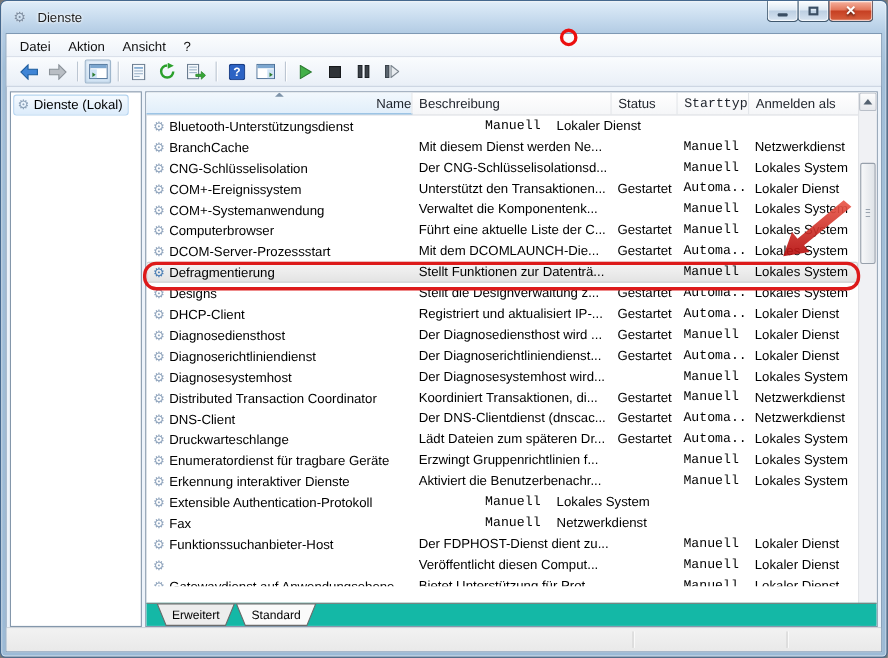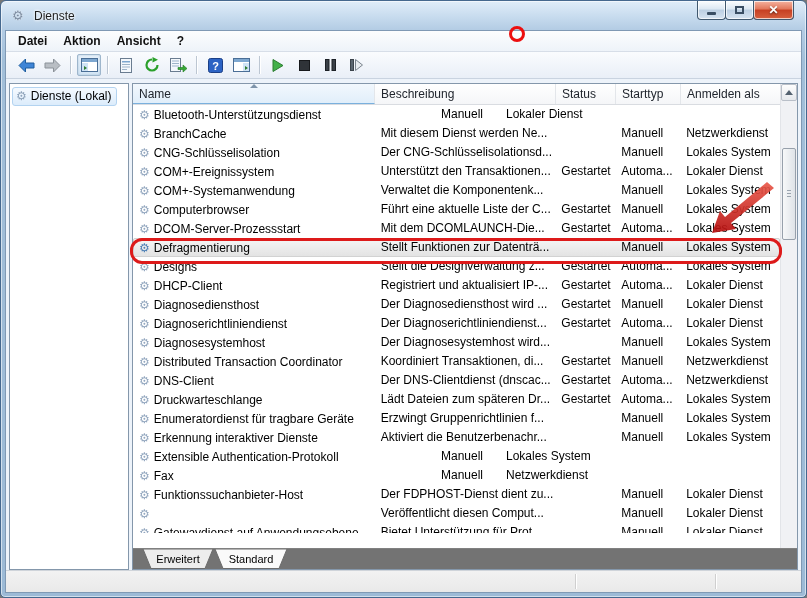--- a/index.html
+++ b/index.html
@@ -25,21 +25,21 @@
     background:linear-gradient(180deg,#f5b3a0,#e2765a 45%,#c63f22 50%,#e0795377);
     background-color:#cf4a2d; }
   .glyph-min { width:9px; height:3px; background:#3a4e63; margin-top:6px; border-radius:1px; }
   .glyph-max { width:9px; height:8px; border:2px solid #3a4e63; background:transparent; }
   .glyph-close { color:#fff; font-size:12px; font-weight:bold; text-shadow:0 1px 2px rgba(0,0,0,.55); }
 
   
   .inner { position:absolute; left:4px; right:4px; top:29px; bottom:4px;
     background:#edf3fa; border:1px solid #7f99b4; display:flex; flex-direction:column; }
   .menubar { height:21px; background:linear-gradient(#fcfdfe,#eef3f9);
-    border-bottom:1px solid #d7dee8; display:flex; align-items:center; padding-left:4px;font-weight:bold; }
+    border-bottom:1px solid #d7dee8; display:flex; align-items:flex-end; padding-left:4px; }
   .menu-item { font-size:12px; color:#111; padding:2px 8px; cursor:default; }
   .toolbar { height:27px; background:linear-gradient(#fafcfe,#e9eff7);
     border-bottom:1px solid #c9d3e0; display:flex; align-items:center; padding-left:8px; gap:2px; }
   .tbtn { width:24px; height:22px; display:flex; align-items:center; justify-content:center;
     border:1px solid transparent; border-radius:2px; cursor:pointer; }
   .tbtn.pressed { border-color:#9eb6cc; background:linear-gradient(#e7f1fb,#d3e5f5);
     box-shadow:inset 0 0 2px rgba(70,110,150,.35); }
   .tsep { width:1px; height:18px; background:#bcc6d2; box-shadow:1px 0 0 #fff; margin:0 4px; }
   .tbtn svg { display:block; }
 
@@ -56,24 +56,24 @@
 
   
   .lheader { display:flex; height:21px; border-bottom:1px solid #d9dce1;
     background:linear-gradient(#ffffff,#f5f6f8); font-size:12px; color:#21262e; position:relative; }
   .hcell { border-right:1px solid #e3e6ea; padding:3px 0 0 6px; position:relative; white-space:nowrap;
     overflow:hidden; cursor:pointer; }
   .hcell.sorted { background:linear-gradient(#f2f8fd,#e1eefa); border-bottom:1px solid #7ab0dd; }
   .sort-arrow { position:absolute; top:0px; left:50%; margin-left:-4px; width:0; height:0;
     border-left:4px solid transparent; border-right:4px solid transparent;
     border-bottom:4px solid #7e94aa; }
-  .c-name  { width:242px; }
+  .c-name  { width:242px;text-align:right; }
   .c-desc  { width:181px; }
   .c-status{ width:60px;  }
-  .c-start { width:65px;  }
+  .c-start { width:65px;font-family:Liberation Mono, monospace;  }
   .c-logon { width:100px; border-right:none; }
 
   
   .rows { position:absolute; left:0; top:0; right:17px; }
   .lrow { display:flex; height:19px; font-size:12px; color:#000; cursor:default; }
   .lrow .cell { padding:2px 0 0 6px; white-space:nowrap; overflow:hidden; }
   .lrow .c-name { display:flex; align-items:center; padding-top:0; gap:4px; }
   .gear { color:#93a7bf; font-size:12px; line-height:1; }
   .lrow.selected { background:linear-gradient(#f6f6f6,#e2e2e2); outline:1px solid #d2d2d2;
     outline-offset:-1px; border-radius:2px; }
@@ -89,21 +89,21 @@
   .tri-up { width:0;height:0;border-left:4px solid transparent;border-right:4px solid transparent;
     border-bottom:5px solid #53616f; }
   .tri-down { width:0;height:0;border-left:4px solid transparent;border-right:4px solid transparent;
     border-top:5px solid #53616f; }
   .sthumb { position:absolute; left:1px; right:1px; top:64px; height:92px; cursor:pointer;
     background:linear-gradient(90deg,#f7f8f9,#dfe3e8); border:1px solid #97a0ab; border-radius:2px; }
   .sgrip { position:absolute; left:4px; right:4px; top:50%; margin-top:-4px; height:8px;
     background:repeating-linear-gradient(180deg,#9aa4af 0 1px,transparent 1px 3px); }
 
   
-  .tabstrip { height:21px; border-top:1px solid #808080; background:#737373; position:relative;margin-top:15px; }
+  .tabstrip { height:21px; border-top:1px solid #808080; background:#14b8a6; position:relative;margin-top:15px; }
   .tabstrip svg text { font-family:"Liberation Sans",sans-serif; font-size:11px; fill:#000; }
 
   
   .statusbar { height:22px; background:linear-gradient(#f2f2f2,#e9e9e9);
     border-top:1px solid #cfd4da; position:relative; }
   .ssep { position:absolute; top:3px; bottom:3px; width:1px; background:#cfcfcf;
     box-shadow:1px 0 0 #fff; }
 
   
   .anno { position:absolute; z-index:60; pointer-events:none; }

